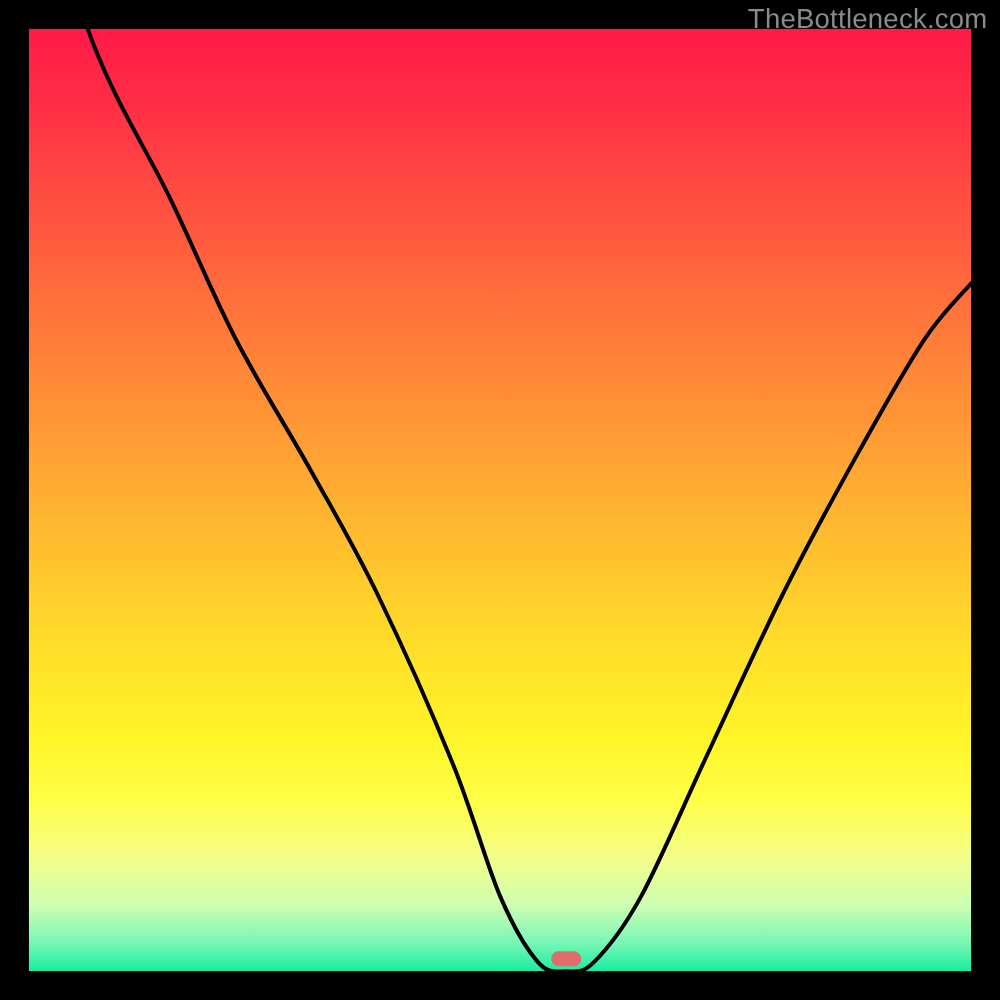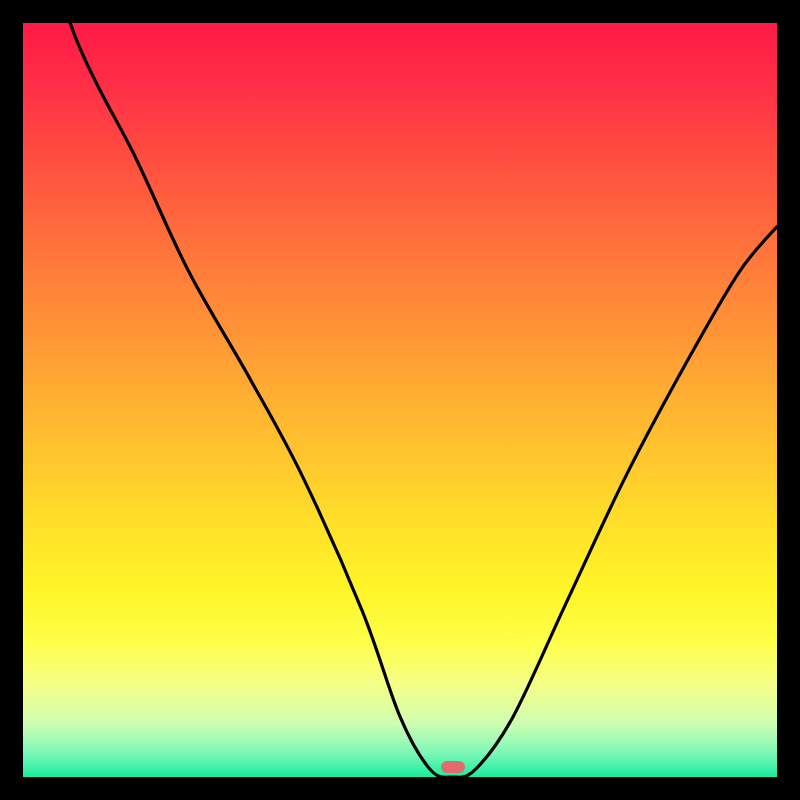--- a/index.html
+++ b/index.html
@@ -68,20 +68,21 @@
     height: 12px;
     background: #e26b6b;
     border-radius: 6px;
   }
 </style>
 </head>
 <body>
 
 <div class="frame">
 
+  <div class="watermark">TheBottleneck.com</div>
 
   <div class="plot-area">
     <div class="gradient"></div>
 
     <svg class="curve" viewBox="0 0 754 754" preserveAspectRatio="none">
       <path d="M 0 -150.79999999999995 C 8.796666666666669 -123.1533333333333, 33.93000000000001 -32.67333333333329, 52.78000000000001 15.080000000000041 C 71.63000000000001 62.83333333333337, 94.25 96.76333333333338, 113.1 135.72000000000003 C 131.95 174.67666666666668, 147.03 212.37666666666667, 165.88 248.82 C 184.73 285.2633333333333, 207.35 320.45, 226.2 354.38 C 245.04999999999998 388.31, 260.13 413.4433333333333, 278.98 452.4 C 297.83000000000004 491.3566666666666, 322.96333333333337 547.9066666666666, 339.3 588.12 C 355.63666666666666 628.3333333333334, 365.69 667.29, 377 693.68 C 388.31 720.0699999999999, 398.36333333333334 736.4066666666668, 407.16 746.46 C 415.9566666666667 756.5133333333333, 422.24 754, 429.78 754 C 437.31999999999994 754, 442.34666666666664 756.5133333333333, 452.4 746.46 C 462.4533333333333 736.4066666666668, 475.02000000000004 721.3266666666666, 490.1 693.68 C 505.18 666.0333333333333, 524.03 620.7933333333333, 542.88 580.5799999999999 C 561.73 540.3666666666666, 583.0933333333334 492.6133333333333, 603.2 452.4 C 623.3066666666667 412.18666666666667, 644.67 373.22999999999996, 663.52 339.29999999999995 C 682.37 305.36999999999995, 701.2199999999999 271.44, 716.3 248.82 C 731.38 226.20000000000002, 747.7166666666667 211.12000000000003, 754 203.58000000000004" id="curve-path" fill="none" stroke="#000" stroke-width="3.2" stroke-linecap="round"></path>
     </svg>
 
     <div class="marker" id="marker" style="left: 418px; top: 738px; width: 24px; height: 12px;"></div>
   </div>

